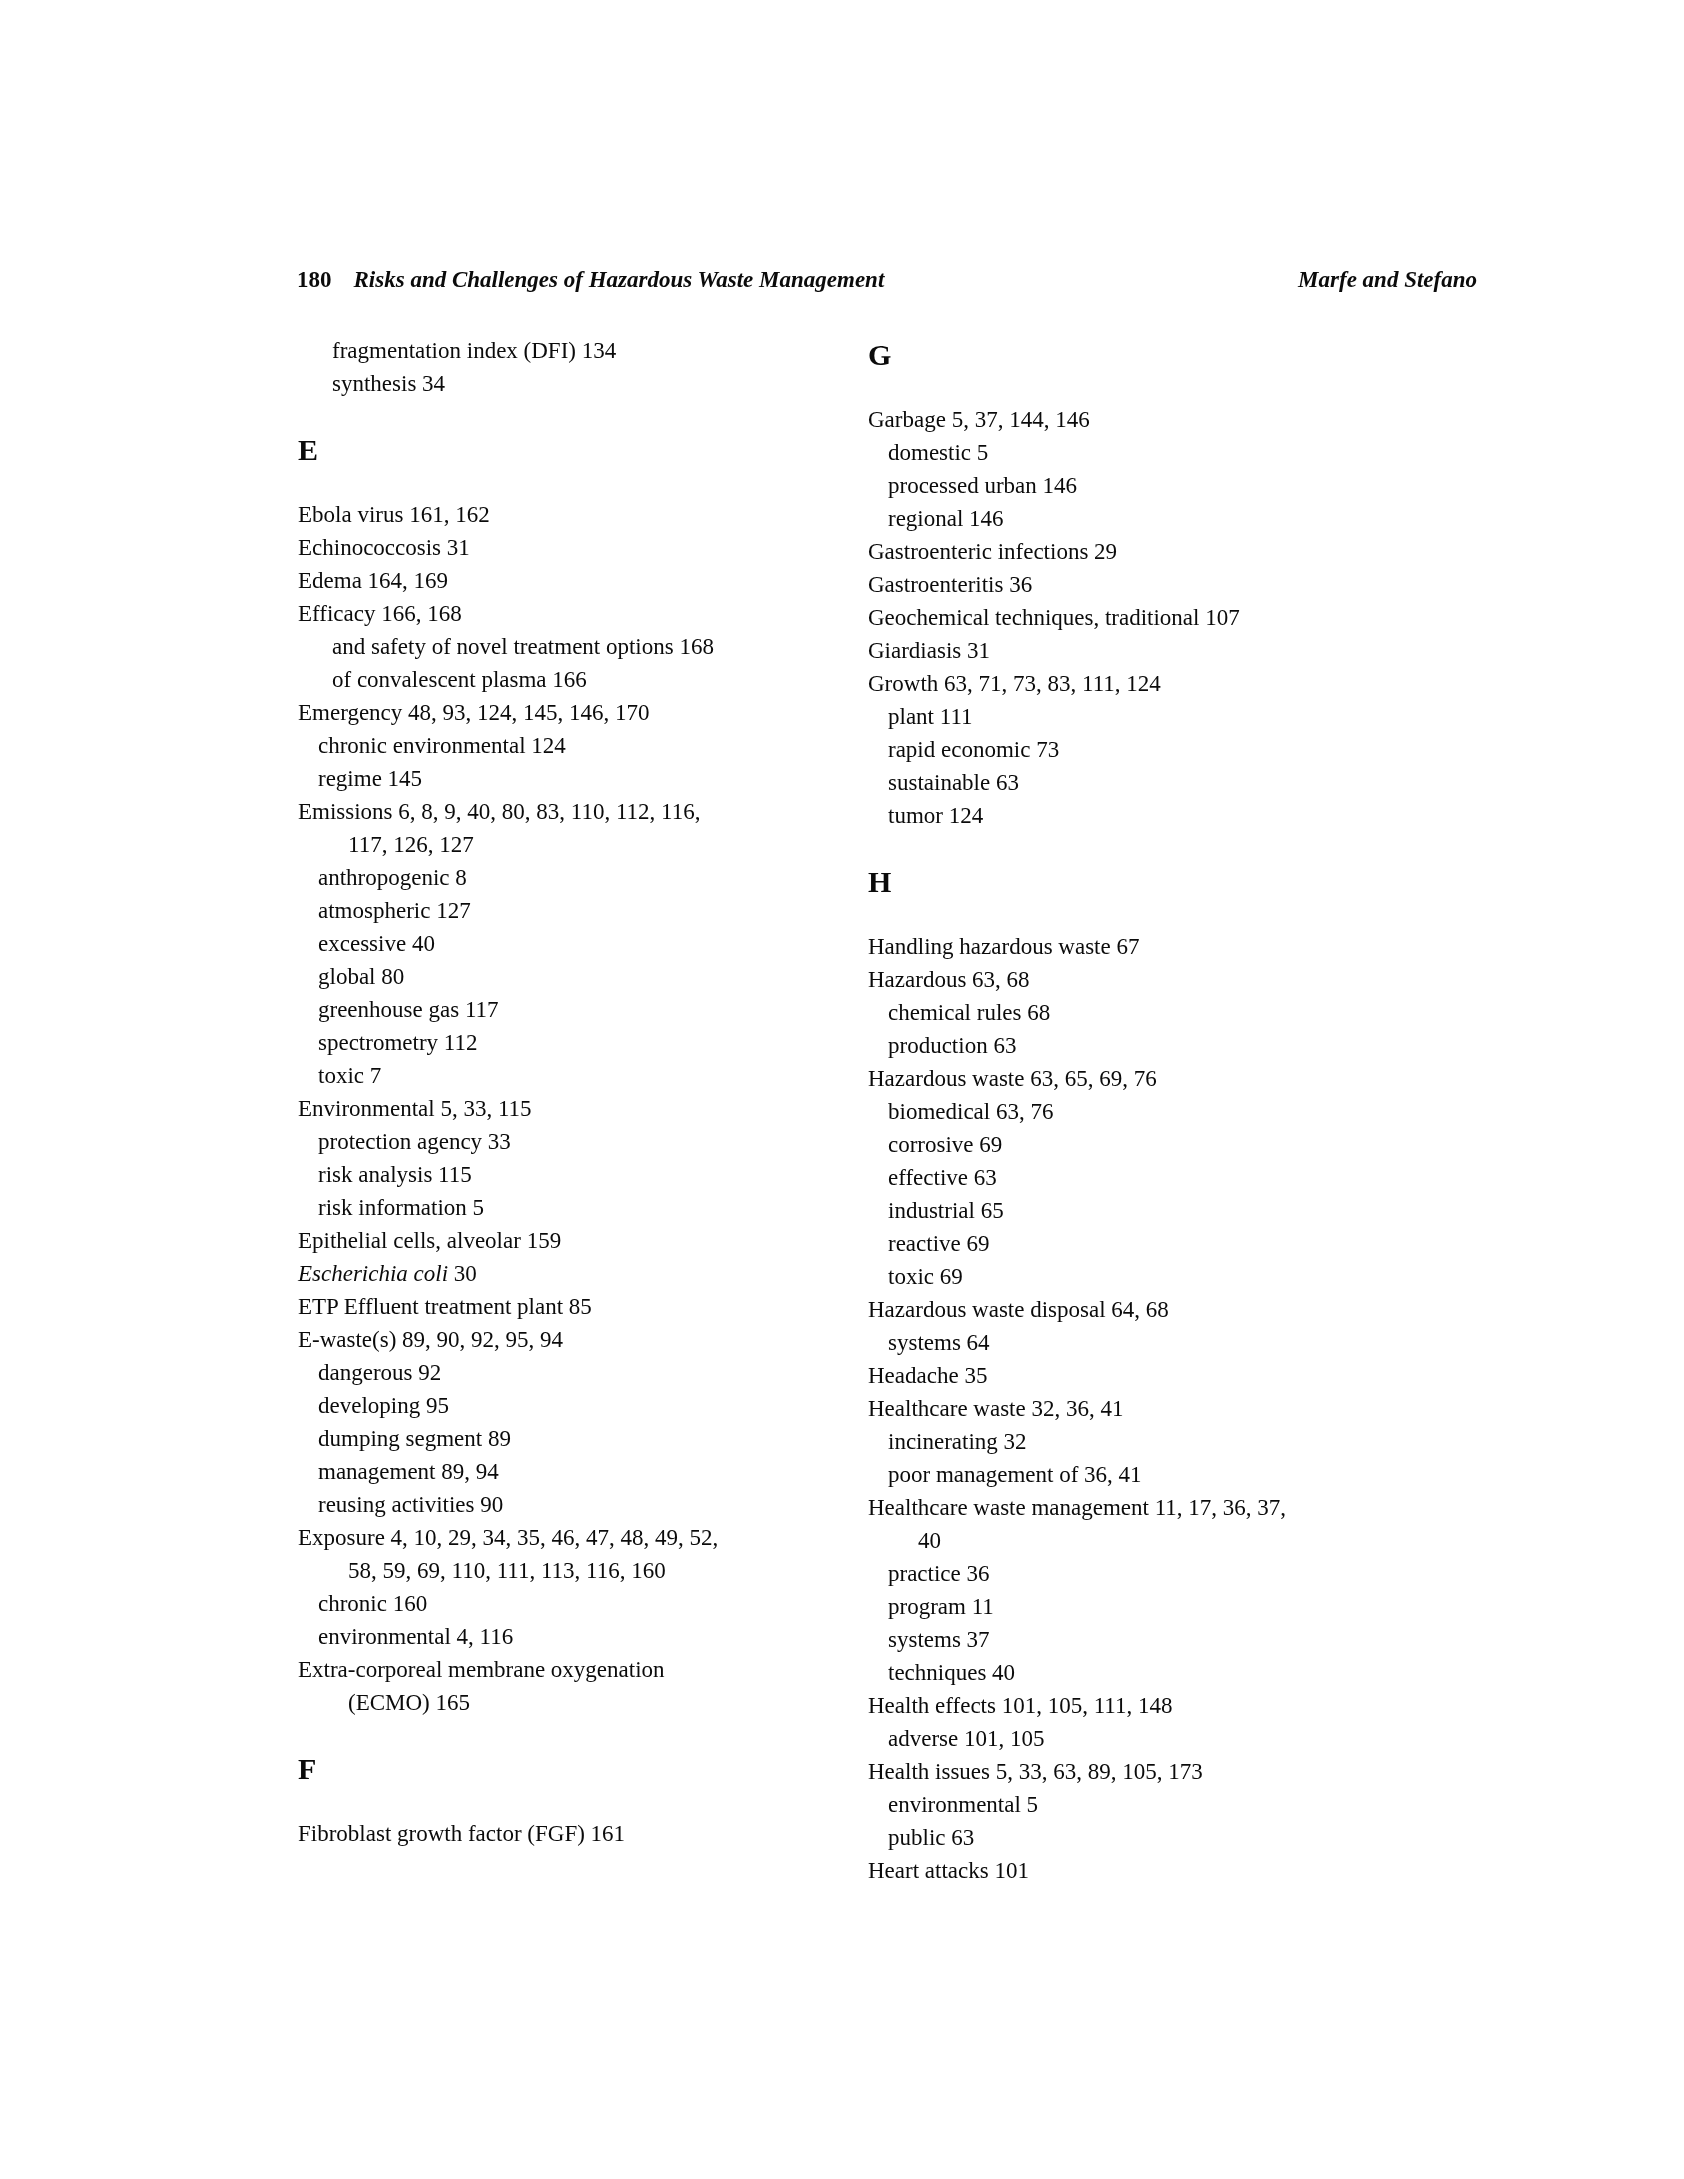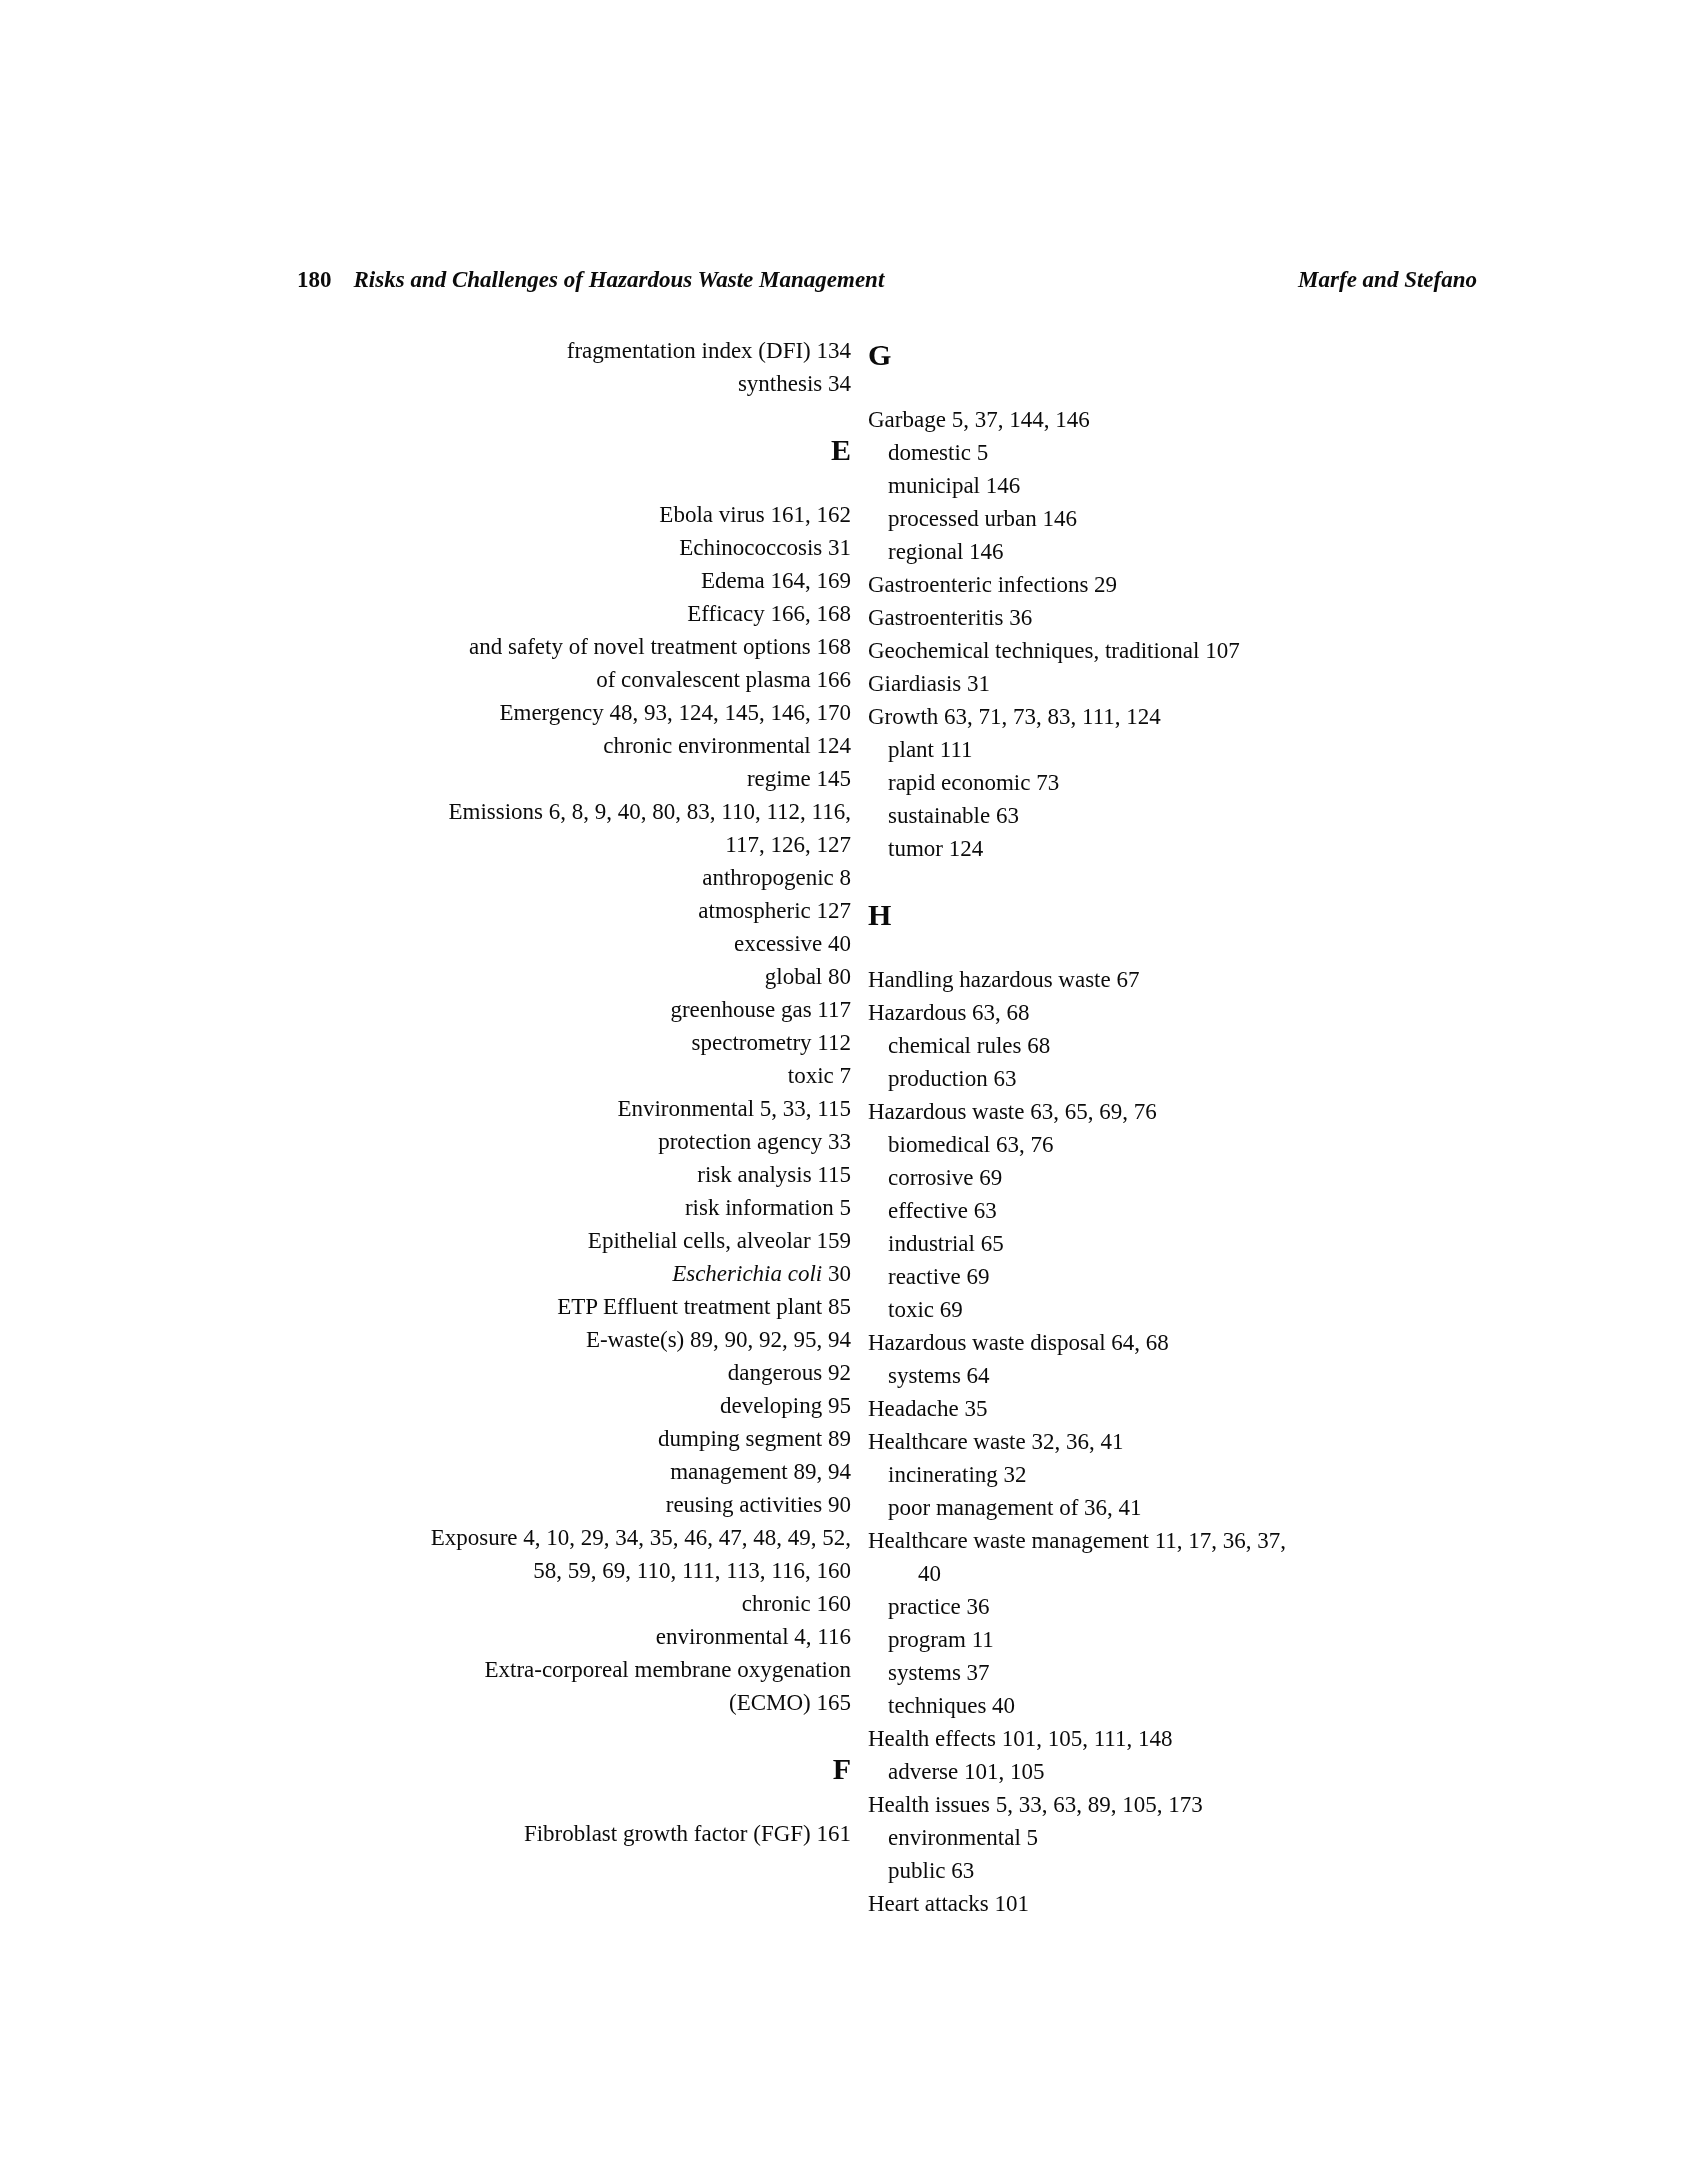--- a/index.html
+++ b/index.html
@@ -43,24 +43,23 @@
   .header-authors {
     font-style: italic;
   }
   .column {
     position: absolute;
     font-size: 23px;
     line-height: 33px;
     white-space: nowrap;
   }
   .column-left {
-    left: 291px;
+    left: 298px;
     top: 334px;
     width: 560px;
-    text-align: right;
   }
   .column-right {
     left: 868px;
     top: 335px;
     width: 634px;
   }
   .section-letter {
     font-size: 30px;
     line-height: 40px;
     font-weight: bold;
@@ -131,21 +130,20 @@
       <div class="index-line indent-1">environmental 4, 116</div>
       <div class="index-line indent-0">Extra-corporeal membrane oxygenation</div>
       <div class="index-line indent-3">(ECMO) 165</div>
       <div class="section-letter">F</div>
       <div class="index-line indent-0">Fibroblast growth factor (FGF) 161</div>
     </div>
   <div class="column column-right" id="col-right">
       <div class="section-letter">G</div>
       <div class="index-line indent-0">Garbage 5, 37, 144, 146</div>
       <div class="index-line indent-1">domestic 5</div>
-      <div class="index-line indent-1">municipal 146</div>
       <div class="index-line indent-1">processed urban 146</div>
       <div class="index-line indent-1">regional 146</div>
       <div class="index-line indent-0">Gastroenteric infections 29</div>
       <div class="index-line indent-0">Gastroenteritis 36</div>
       <div class="index-line indent-0">Geochemical techniques, traditional 107</div>
       <div class="index-line indent-0">Giardiasis 31</div>
       <div class="index-line indent-0">Growth 63, 71, 73, 83, 111, 124</div>
       <div class="index-line indent-1">plant 111</div>
       <div class="index-line indent-1">rapid economic 73</div>
       <div class="index-line indent-1">sustainable 63</div>

